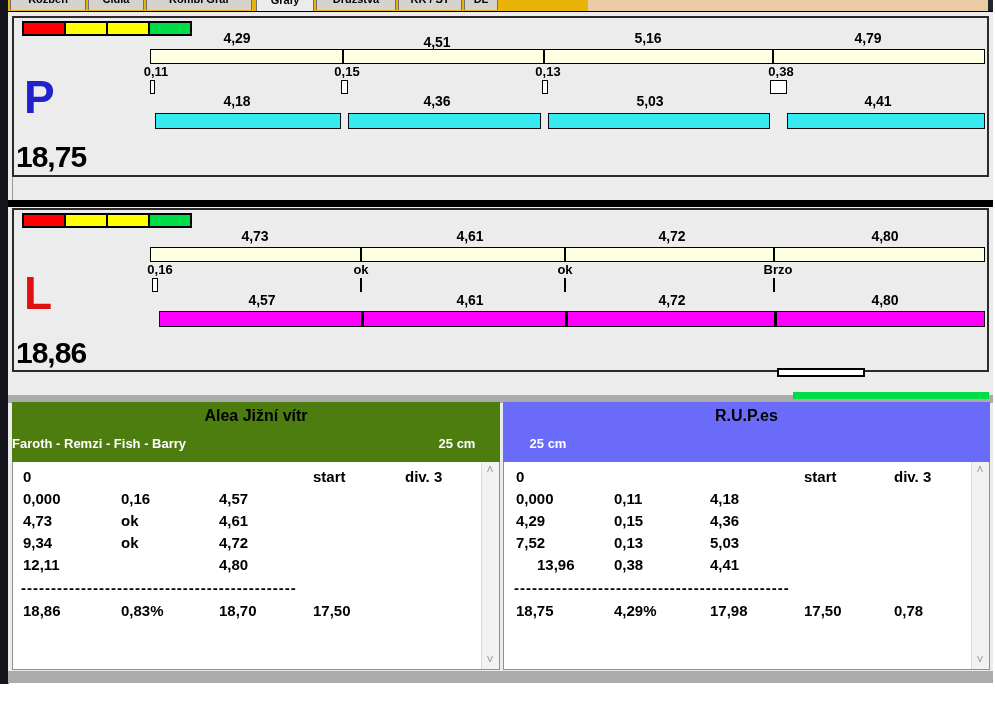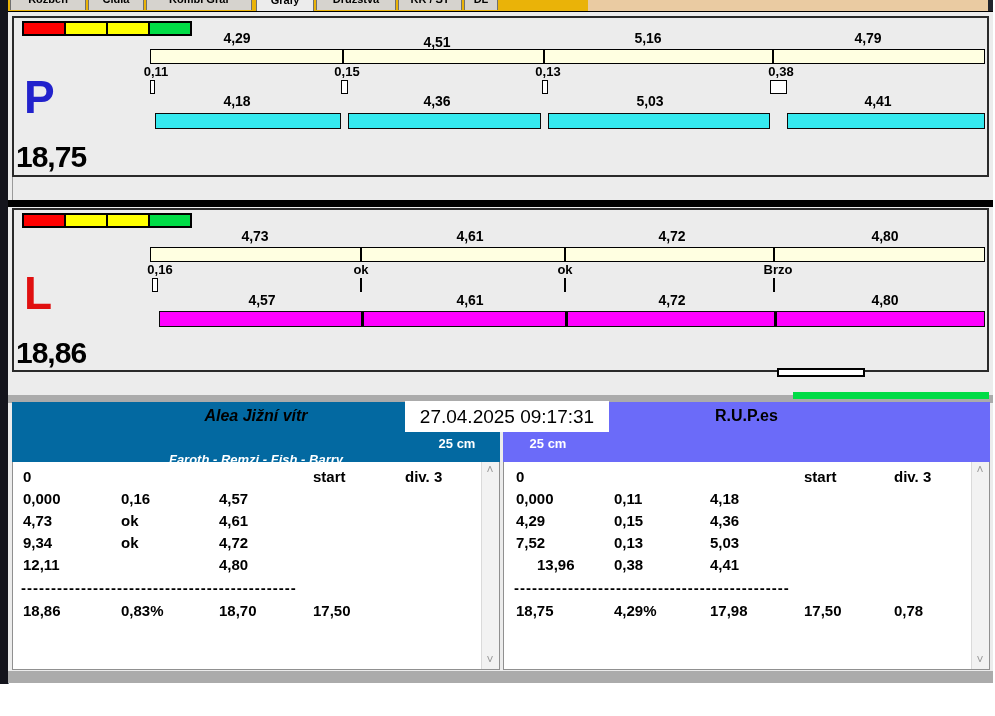--- a/index.html
+++ b/index.html
@@ -21,21 +21,21 @@
   .base-bar{position:absolute;height:15px;border:1px solid #000;box-sizing:border-box;}
   .bar-div{position:absolute;top:0;width:2px;height:100%;background:#000;}
   .gap-box{position:absolute;height:14px;background:#fff;border:1px solid #000;box-sizing:border-box;}
   .tick{position:absolute;width:2px;height:14px;background:#000;}
   .leg-bar{position:absolute;height:16px;border:1px solid #0a0a0a;box-sizing:border-box;}
   .total{position:absolute;left:2px;font-weight:bold;font-size:30px;color:#000;letter-spacing:-1px;}
   .divider-thick{position:absolute;left:0;width:985px;height:7px;background:#000;}
   .team-panel{position:absolute;top:390px;height:279px;}
   .team-header{position:relative;width:100%;height:60px;}
   .team-title{position:absolute;top:5px;width:100%;text-align:center;font-weight:bold;font-size:16px;color:#000;}
-  .team-sub{position:absolute;top:34px;width:100%;text-align:center;font-weight:bold;font-size:13px;color:#fff;margin-top:16px;}
+  .team-sub{position:absolute;top:34px;width:100%;font-weight:bold;font-size:13px;color:#fff;}
   .team-body{position:relative;width:100%;height:208px;background:#fff;border:1px solid #909090;border-top:none;box-sizing:border-box;}
   .cell{position:absolute;font-weight:bold;font-size:15px;color:#000;white-space:nowrap;}
   .dashes{position:absolute;font-weight:bold;font-size:15px;color:#000;width:276px;overflow:hidden;white-space:nowrap;letter-spacing:1px;}
   .sbar{position:absolute;right:0;top:0;bottom:0;width:17px;background:#F2F2F2;border-left:1px solid #DADADA;}
   .sarr{position:absolute;left:0;width:16px;height:17px;background:#F2F2F2;color:#9a9a9a;font-size:12px;text-align:center;line-height:16px;}
   .height-lbl{position:absolute;font-weight:bold;font-size:13px;color:#fff;transform:translateX(-50%);}
   .ts-box{position:absolute;left:397px;top:389px;width:204px;height:31px;background:#fff;z-index:5;text-align:center;line-height:31px;font-size:19px;color:#000;}
   .gray-bar{position:absolute;left:0;width:985px;background:#ABABAB;}
 </style>
 </head>
@@ -146,24 +146,23 @@
         <span class="bar-div" style="left:614px;width:3px;"></span>
       </div>
 
       <div class="total" style="top:126px;">18,86</div>
     </div>
 
     <div style="position:absolute;left:769px;top:356px;width:88px;height:9px;background:#fff;border:2px solid #000;box-sizing:border-box;z-index:3;"></div>
     <div class="gray-bar" style="top:383px;height:8px;"></div>
     <div style="position: absolute; left: 785px; top: 380px; width: 196px; height: 7px; z-index: 4; background-color: rgb(0, 220, 70);"></div>
 
-    <div class="ts-box">27.04.2025 09:17:31</div>
 
     <div class="team-panel" style="left:4px;width:488px;">
-      <div class="team-header" style="background-color: #0369a1; font-style: italic;">
+      <div class="team-header" style="background-color: #4d7c0f;">
         <div class="team-title">Alea Jižní vítr</div>
         <div class="team-sub">Faroth - Remzi - Fish - Barry</div>
       </div>
       <div class="team-body">
         <span class="cell" style="left:10px;top:6px;">0</span>
         <span class="cell" style="left:300px;top:6px;">start</span>
         <span class="cell" style="left:392px;top:6px;">div. 3</span>
 
         <span class="cell" style="left:10px;top:28px;">0,000</span>
         <span class="cell" style="left:108px;top:28px;">0,16</span>

